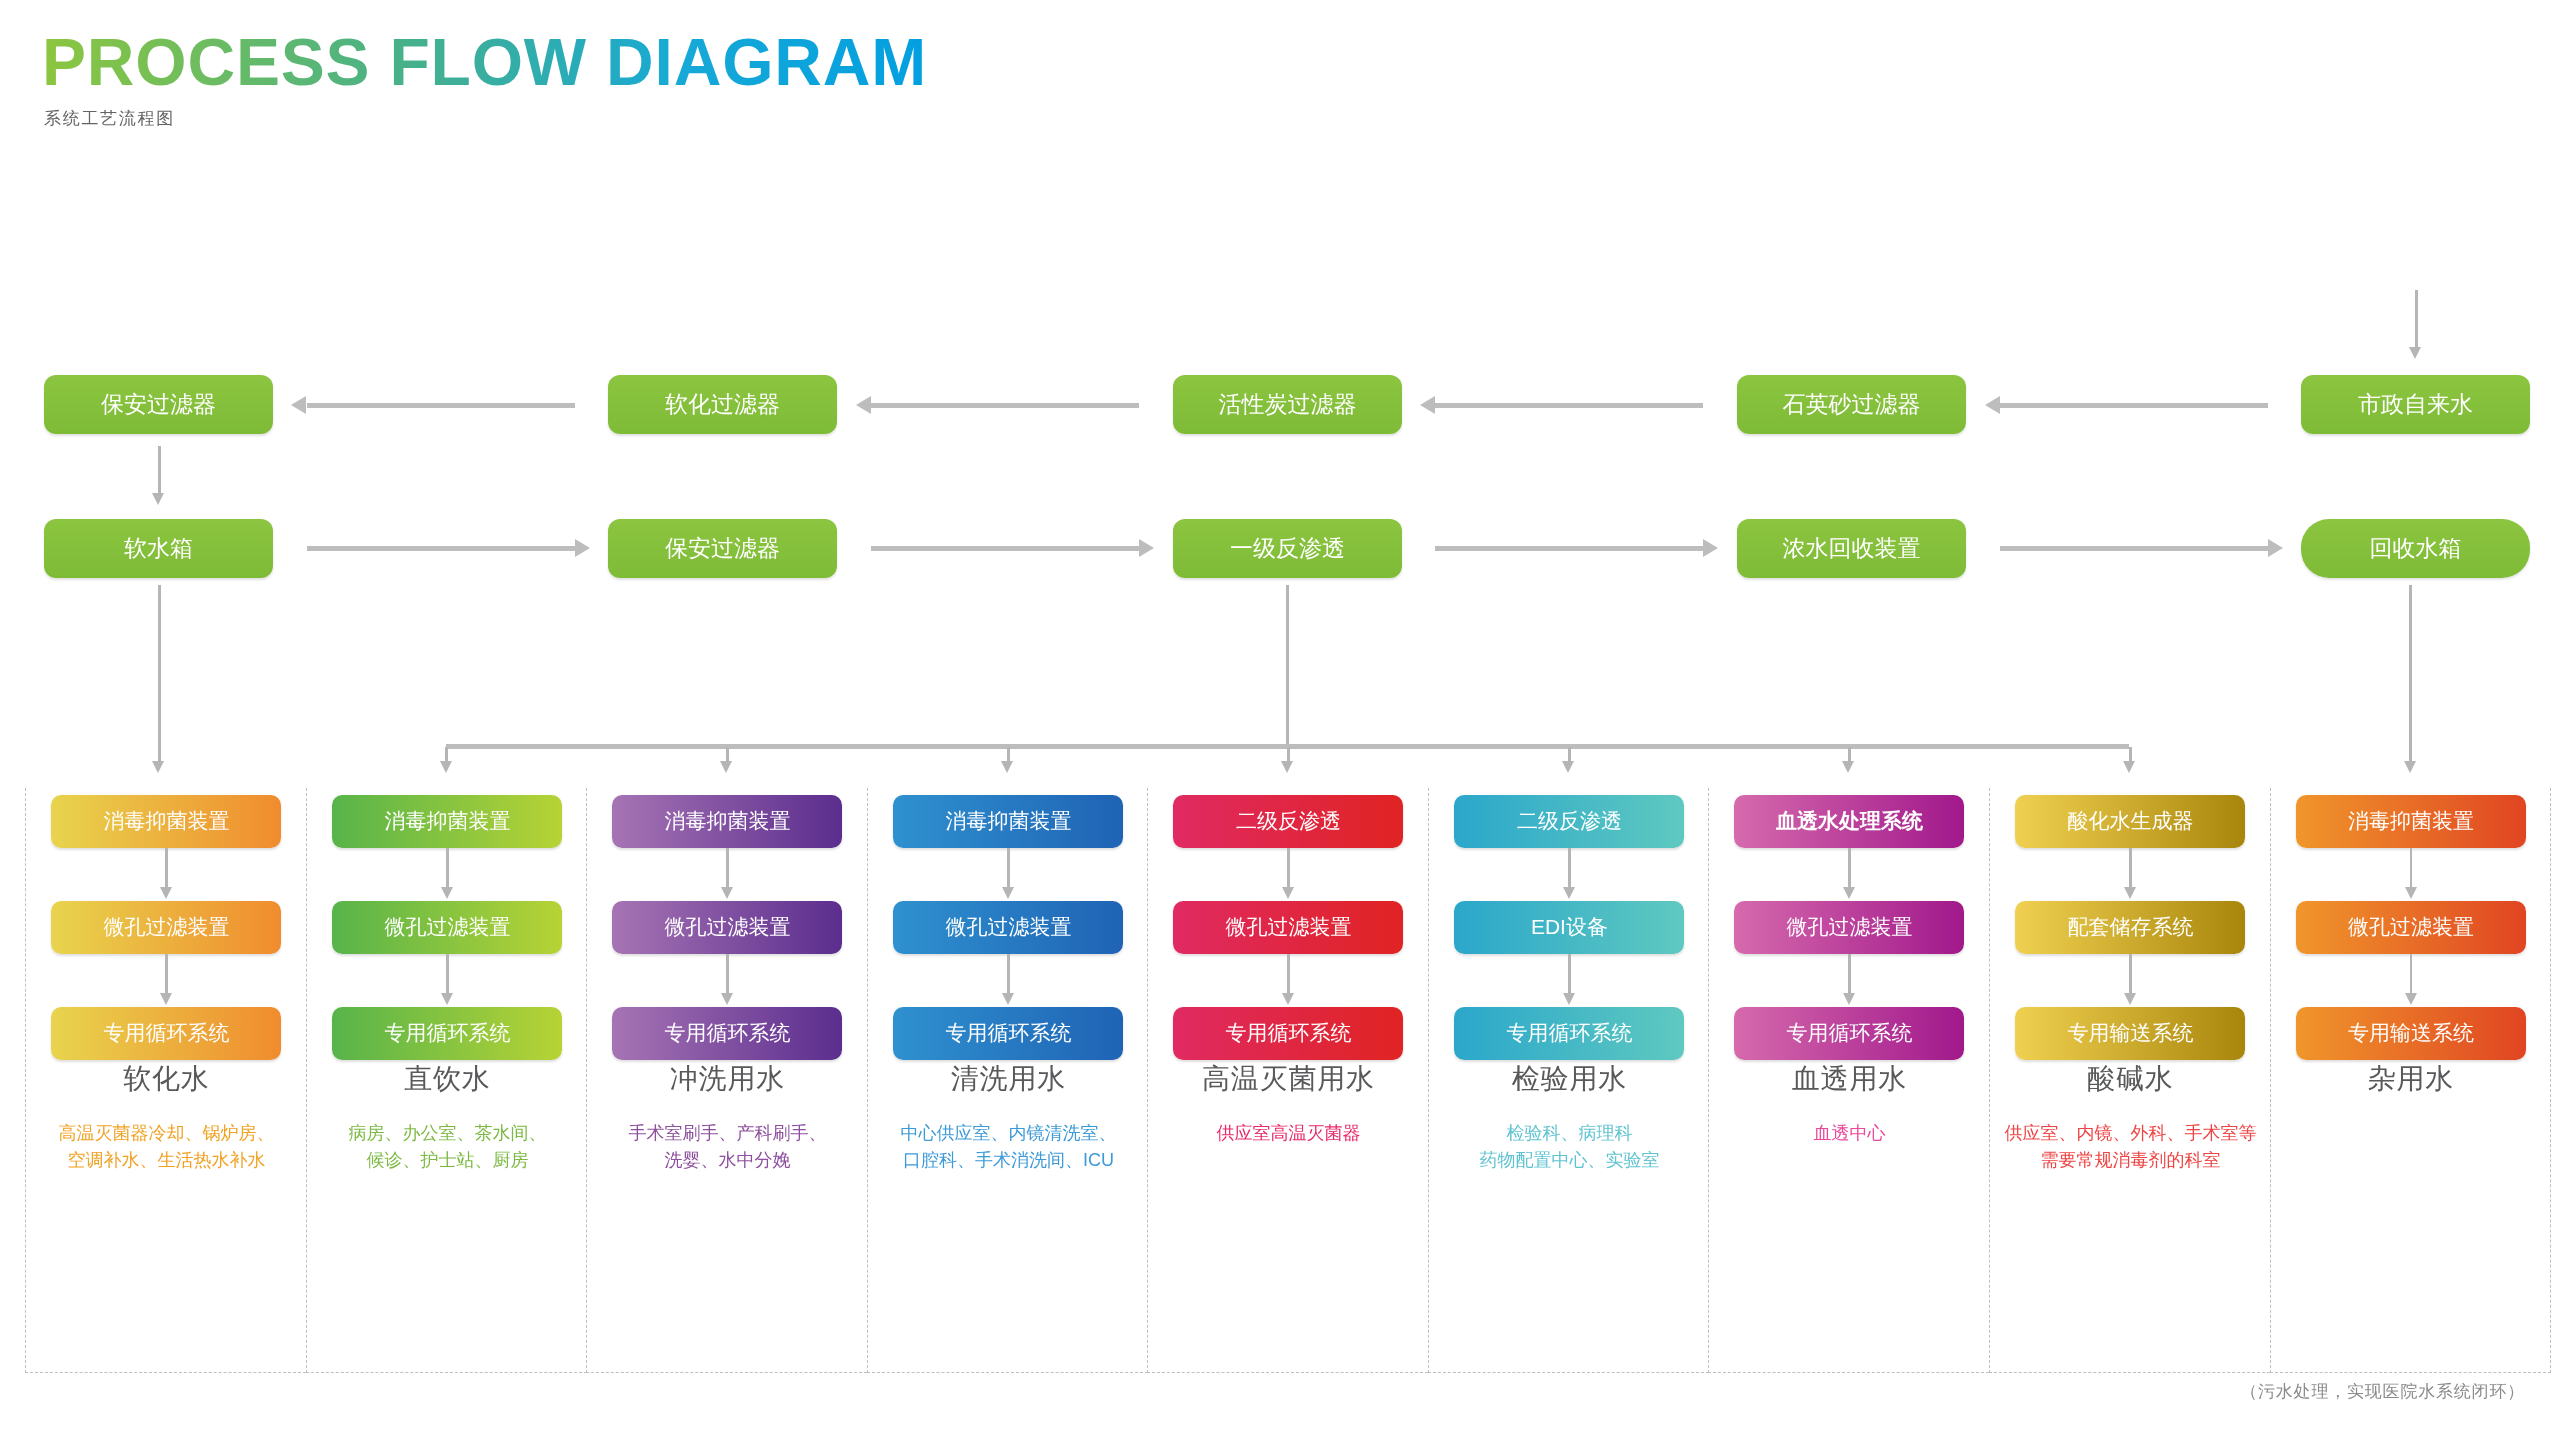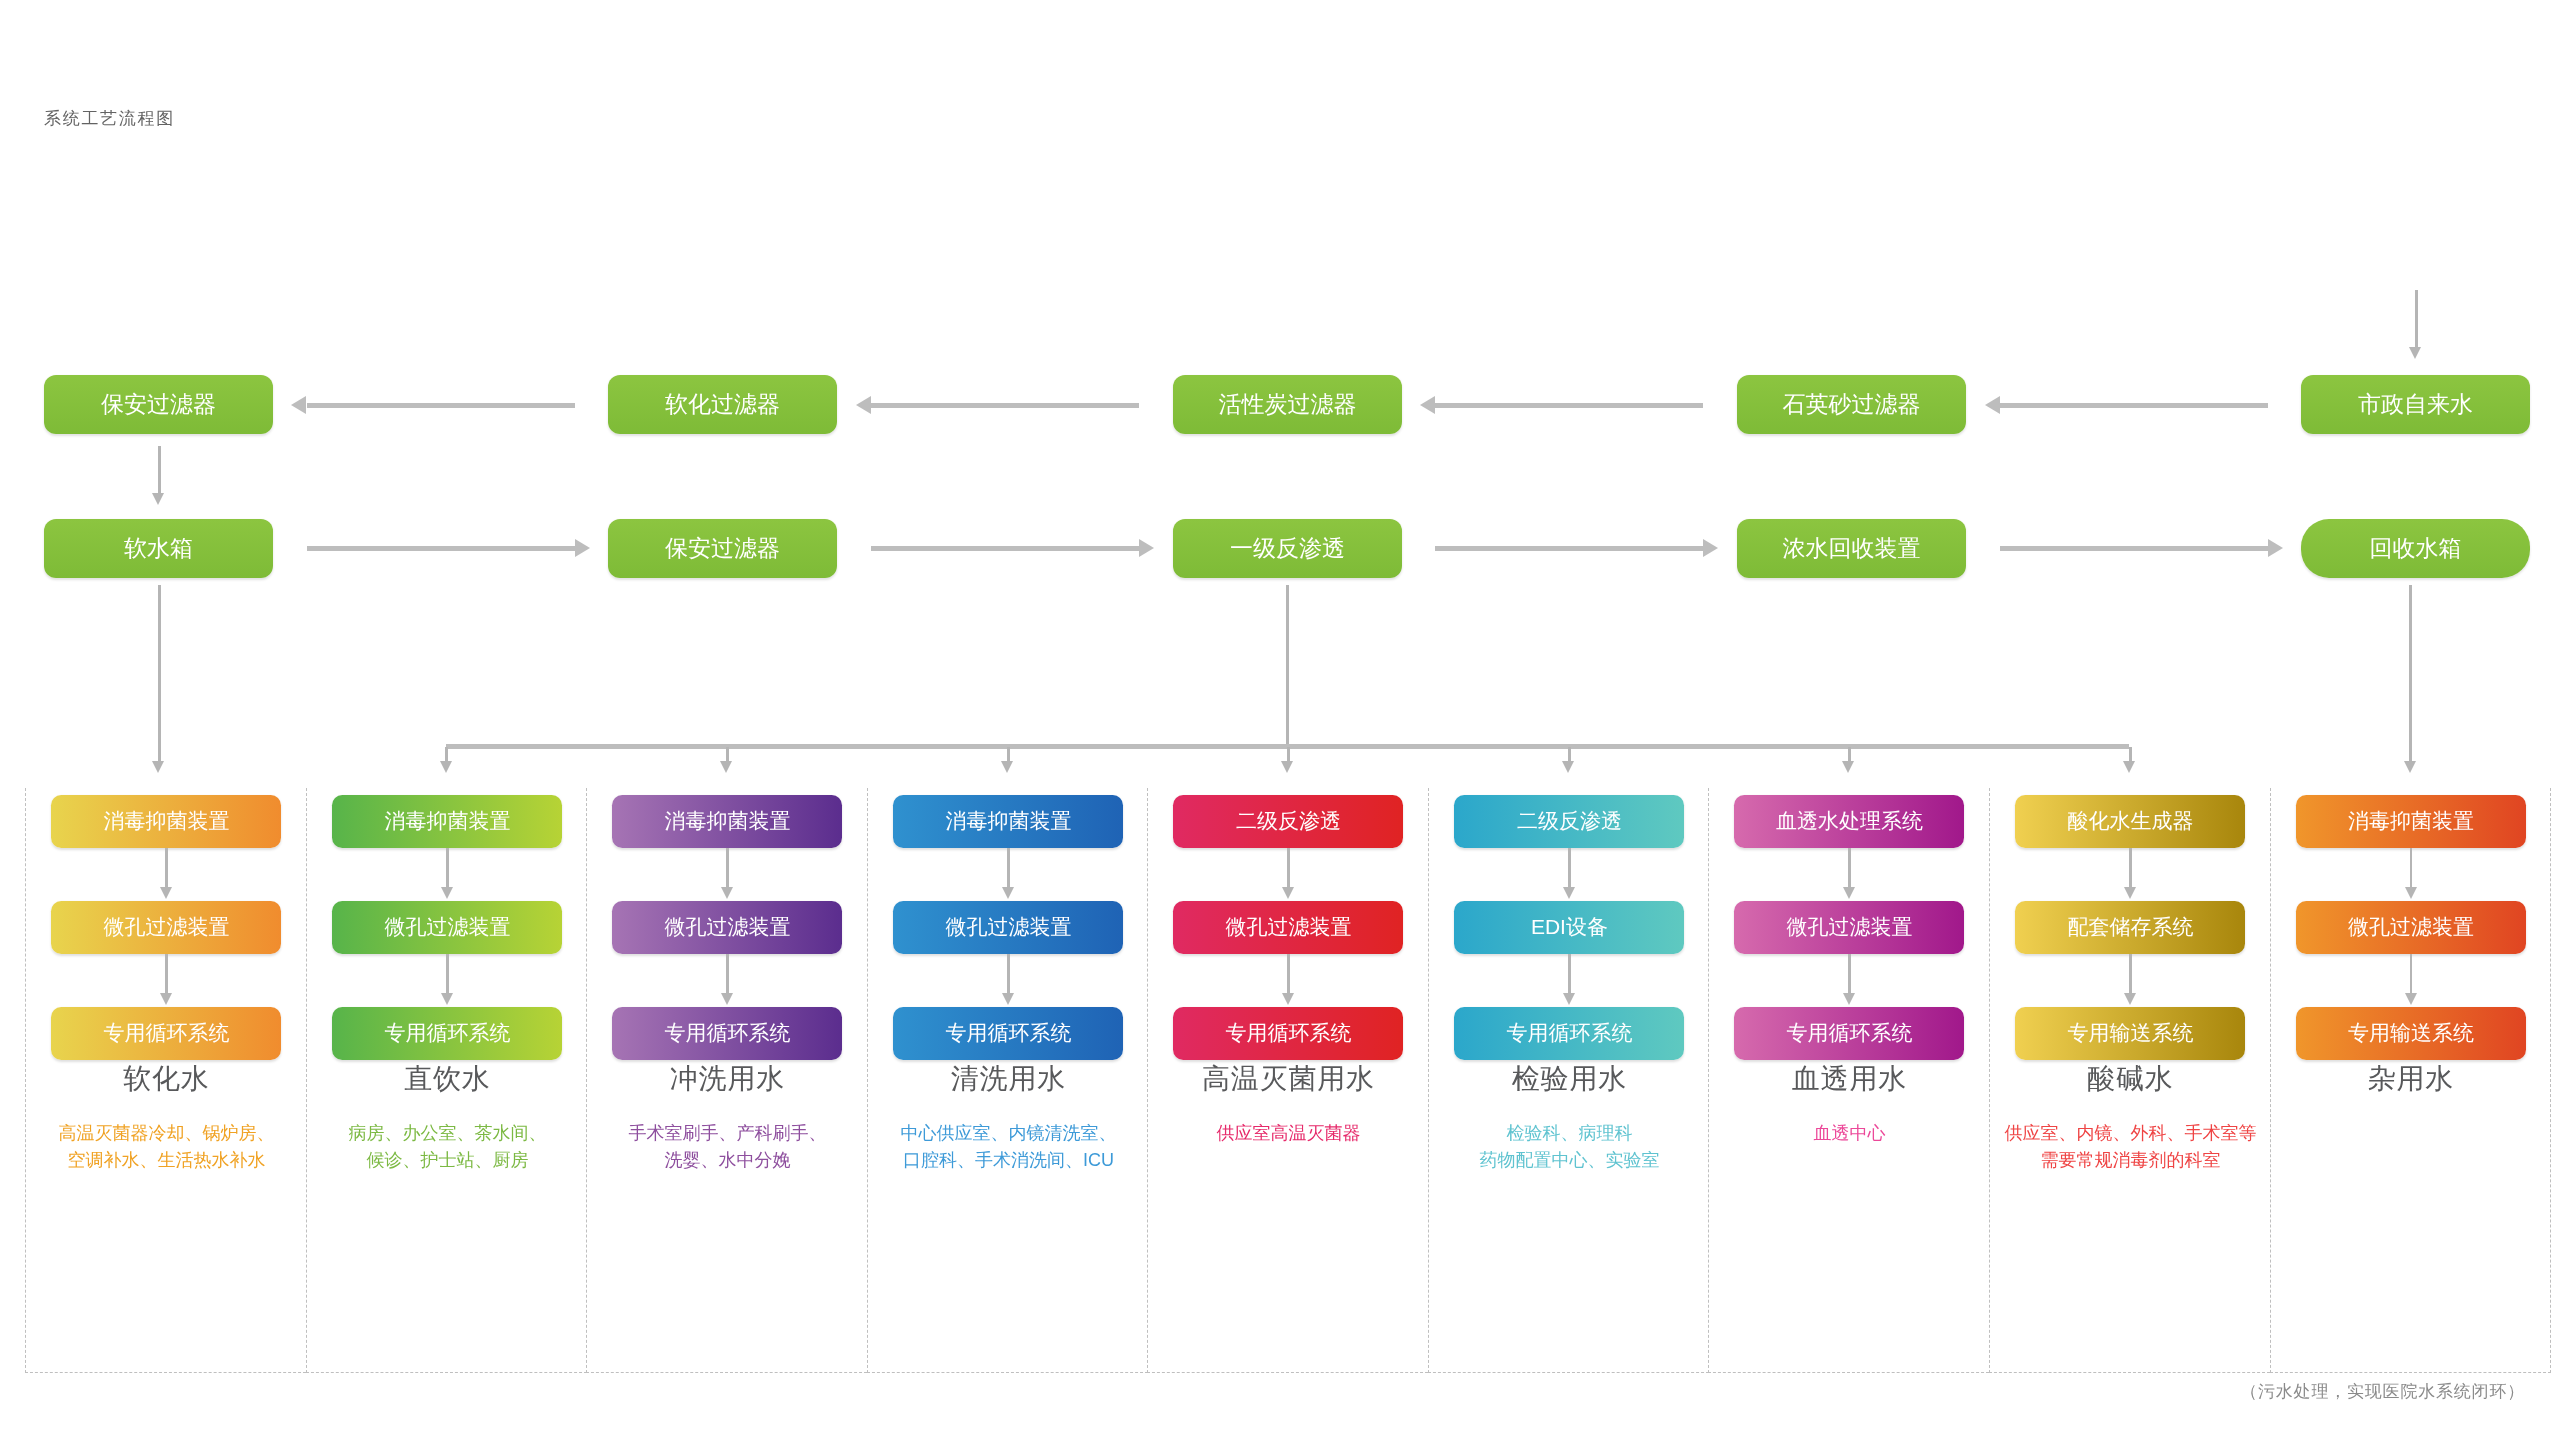--- a/index.html
+++ b/index.html
@@ -77,20 +77,21 @@
   .footnote {
     position: absolute; right: 51px; top: 1380px;
     font-size: 17px; color: #8a8a8a; letter-spacing: 0.8px;
   }
 </style>
 </head>
 <body>
 
 <div id="stage">
 
+  <div class="title">PROCESS FLOW DIAGRAM</div>
   <div class="subtitle">系统工艺流程图</div>
 
   <div id="pretreat">
       <div class="gbox" style="left: 44px; top: 375px;">保安过滤器</div>
       <div class="gbox" style="left: 608px; top: 375px;">软化过滤器</div>
       <div class="gbox" style="left: 1173px; top: 375px;">活性炭过滤器</div>
       <div class="gbox" style="left: 1737px; top: 375px;">石英砂过滤器</div>
       <div class="gbox" style="left: 2301px; top: 375px;">市政自来水</div>
       <div class="gbox" style="left: 44px; top: 519px;">软水箱</div>
       <div class="gbox" style="left: 608px; top: 519px;">保安过滤器</div>
@@ -244,21 +245,21 @@
           <b></b>
         </div>
         <div class="cbox" style="background: linear-gradient(90deg, rgb(43, 167, 203) 0%, rgb(95, 201, 192) 100%); margin-top: 0px;">专用循环系统</div>
         <div class="cname">检验用水</div>
         <div class="cdesc" style="color: rgb(95, 195, 208);">
           <div>检验科、病理科</div>
           <div>药物配置中心、实验室</div>
         </div>
       </div>
       <div class="col" style="left: 1683px; width: 281px;">
-        <div class="cbox" style="background: linear-gradient(90deg, rgb(214, 106, 173) 0%, rgb(161, 24, 139) 100%); margin-top: 6.8px;">血透水处理系统</div>
+        <div class="cbox" style="background: linear-gradient(90deg, rgb(214, 106, 173) 0%, rgb(161, 24, 139) 100%); margin-top: 6.8px; font-weight: bold;">血透水处理系统</div>
         <div class="conn">
           <i></i>
           <b></b>
         </div>
         <div class="cbox" style="background: linear-gradient(90deg, rgb(214, 106, 173) 0%, rgb(161, 24, 139) 100%); margin-top: 0px;">微孔过滤装置</div>
         <div class="conn">
           <i></i>
           <b></b>
         </div>
         <div class="cbox" style="background: linear-gradient(90deg, rgb(214, 106, 173) 0%, rgb(161, 24, 139) 100%); margin-top: 0px;">专用循环系统</div>

